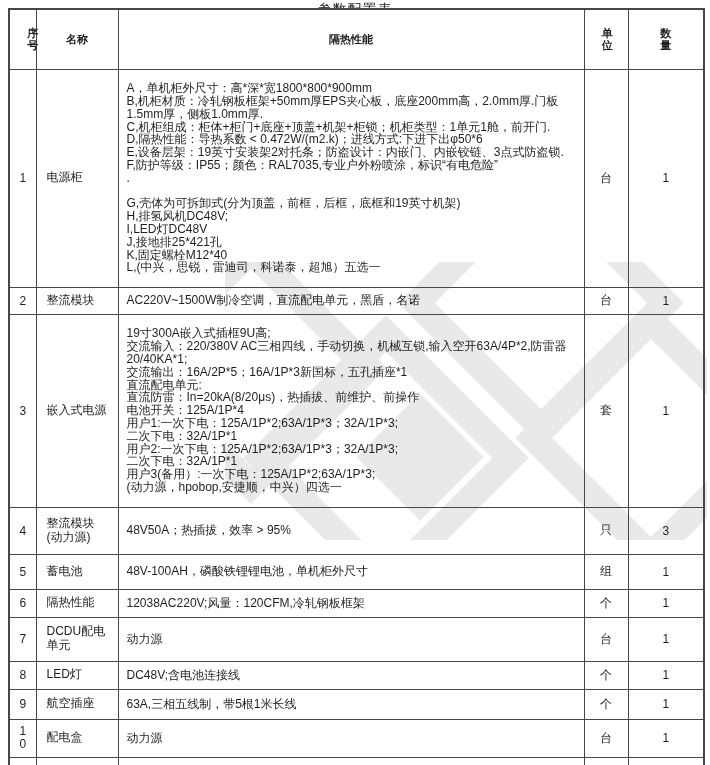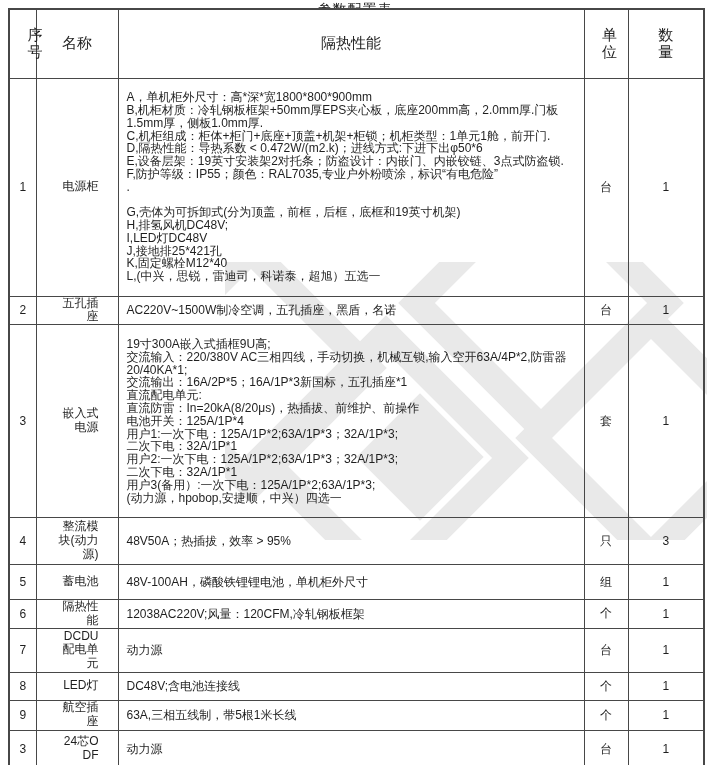--- a/index.html
+++ b/index.html
@@ -26,27 +26,27 @@
 
   table{
     position:relative;z-index:1;
     border-collapse:collapse;table-layout:fixed;
     margin-left:8px;width:695px;background:transparent;
   }
   col.c1{width:27px;}col.c2{width:82px;}col.c3{width:466px;}col.c4{width:44px;}col.c5{width:76px;}
   th,td{border:1px solid #474747;background:transparent;}
   table{border:2px solid #474747;}
   thead tr{height:30px;}
-  th{font-weight:normal;font-size:15px;text-align:center;vertical-align:middle;padding:17px;}
+  th{font-weight:bold;font-size:11px;text-align:center;vertical-align:middle;padding:17px;}
   .vstack{display:inline-block;width:1.05em;word-break:break-all;line-height:1.12;}
 
   td{font-size:12px;vertical-align:middle;}
   .c-serial{text-align:center;padding:0 1px;}
   .serial-box{display:inline-block;max-width:0.62em;word-break:break-all;line-height:1.05;}
-  .c-name{text-align:right;padding:0 19px;word-break:break-all;line-height:1.15;}
+  .c-name{text-align:left;padding:0 10px;word-break:break-all;line-height:1.15;}
   .c-params{
     text-align:left;padding:2px 8px;white-space:pre-line;
     line-height:12.8px;letter-spacing:0px;
   }
   .c-unit,.c-qty{text-align:center;padding:0 2px;}
 
   
   tbody tr:nth-child(1){height:218px;}
   tbody tr:nth-child(2){height:27px;}
   tbody tr:nth-child(3){height:193px;}
@@ -110,22 +110,22 @@
 I,LED灯DC48V
 J,接地排25*421孔
 K,固定螺栓M12*40
 L,(中兴，思锐，雷迪司，科诺泰，超旭）五选一</td>
     <td class="c-unit">台</td>
     <td class="c-qty">1</td>
   </tr>
 
   <tr>
     <td class="c-serial"><span class="serial-box">2</span></td>
-    <td class="c-name">五孔插座</td>
-    <td class="c-params">AC220V~1500W制冷空调，五孔插座，黑盾，名诺</td>
+    <td class="c-name">整流模块</td>
+    <td class="c-params">AC220V~1500W制冷空调，直流配电单元，黑盾，名诺</td>
     <td class="c-unit">台</td>
     <td class="c-qty">1</td>
   </tr>
 
   <tr>
     <td class="c-serial"><span class="serial-box">3</span></td>
     <td class="c-name">嵌入式电源</td>
     <td class="c-params">19寸300A嵌入式插框9U高;
 交流输入：220/380V AC三相四线，手动切换，机械互锁,输入空开63A/4P*2,防雷器20/40KA*1;
 交流输出：16A/2P*5；16A/1P*3新国标，五孔插座*1
@@ -183,20 +183,27 @@
   </tr>
 
   <tr>
     <td class="c-serial"><span class="serial-box">9</span></td>
     <td class="c-name">航空插座</td>
     <td class="c-params">63A,三相五线制，带5根1米长线</td>
     <td class="c-unit">个</td>
     <td class="c-qty">1</td>
   </tr>
 
+  <tr>
+    <td class="c-serial"><span class="serial-box">10</span></td>
+    <td class="c-name">配电盒</td>
+    <td class="c-params">动力源</td>
+    <td class="c-unit">台</td>
+    <td class="c-qty">1</td>
+  </tr>
 
   <tr>
     <td class="c-serial"><span class="serial-box">3</span></td>
     <td class="c-name">24芯ODF</td>
     <td class="c-params">动力源</td>
     <td class="c-unit">台</td>
     <td class="c-qty">1</td>
   </tr>
 </tbody>
   </table>

